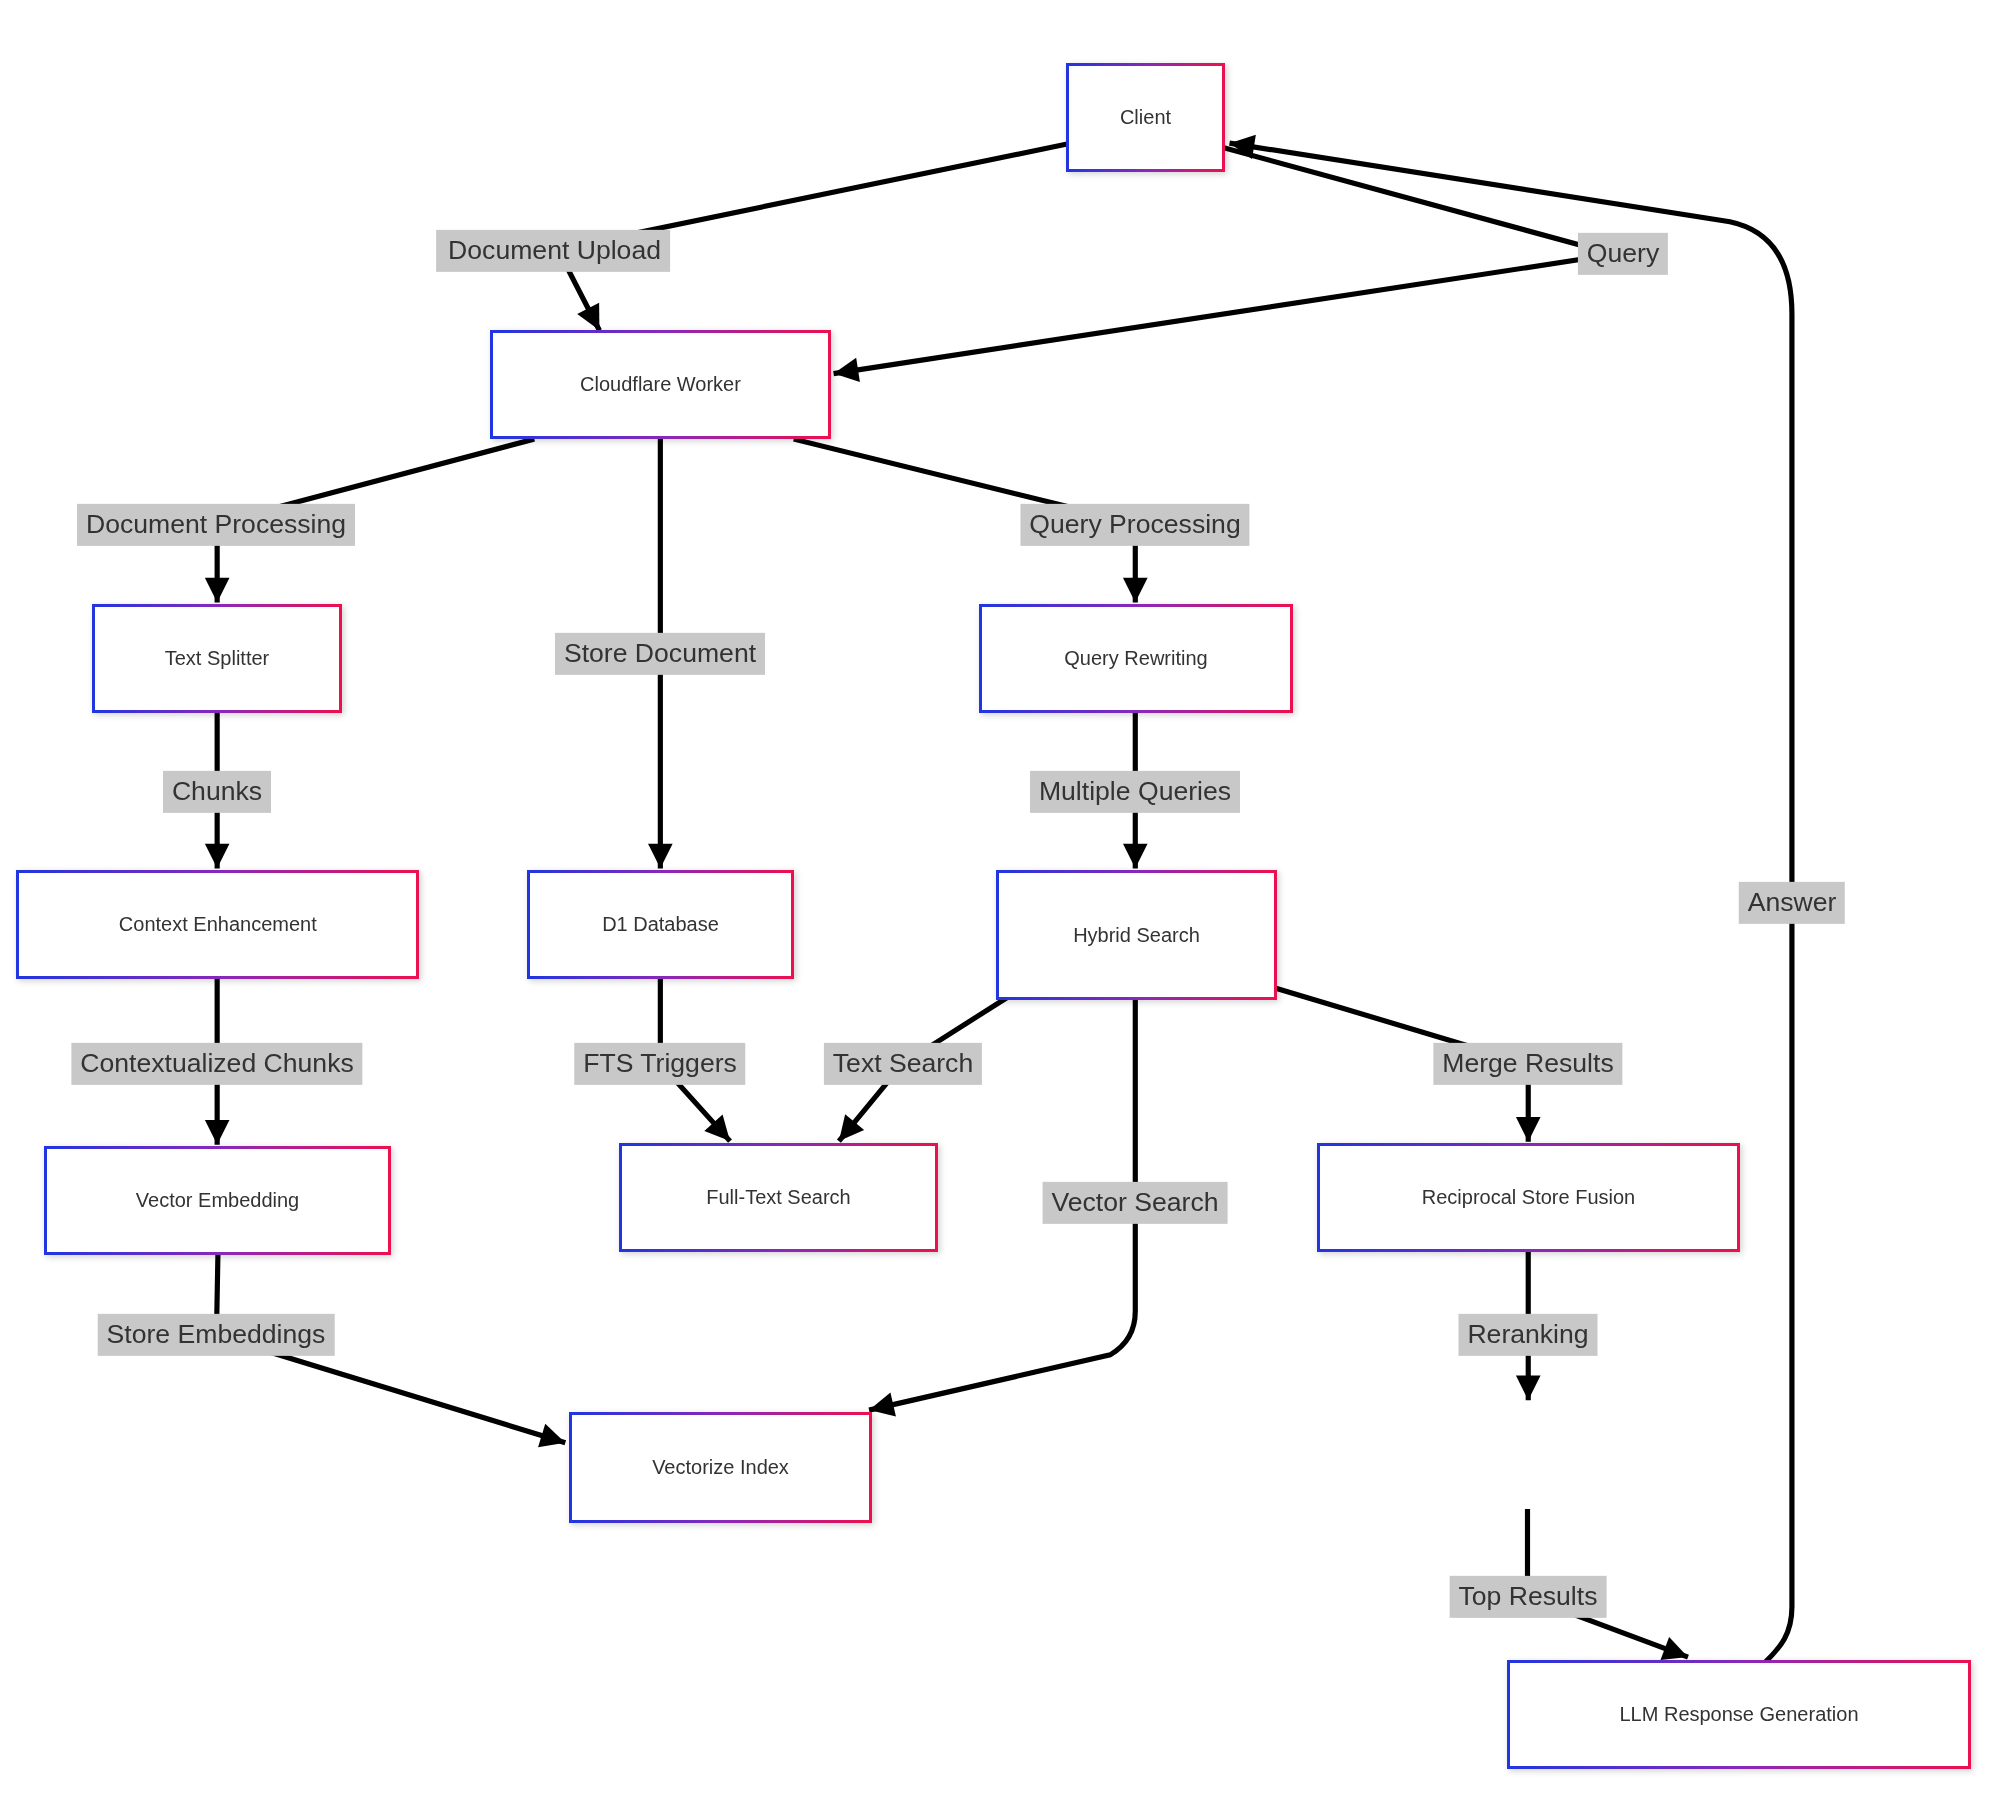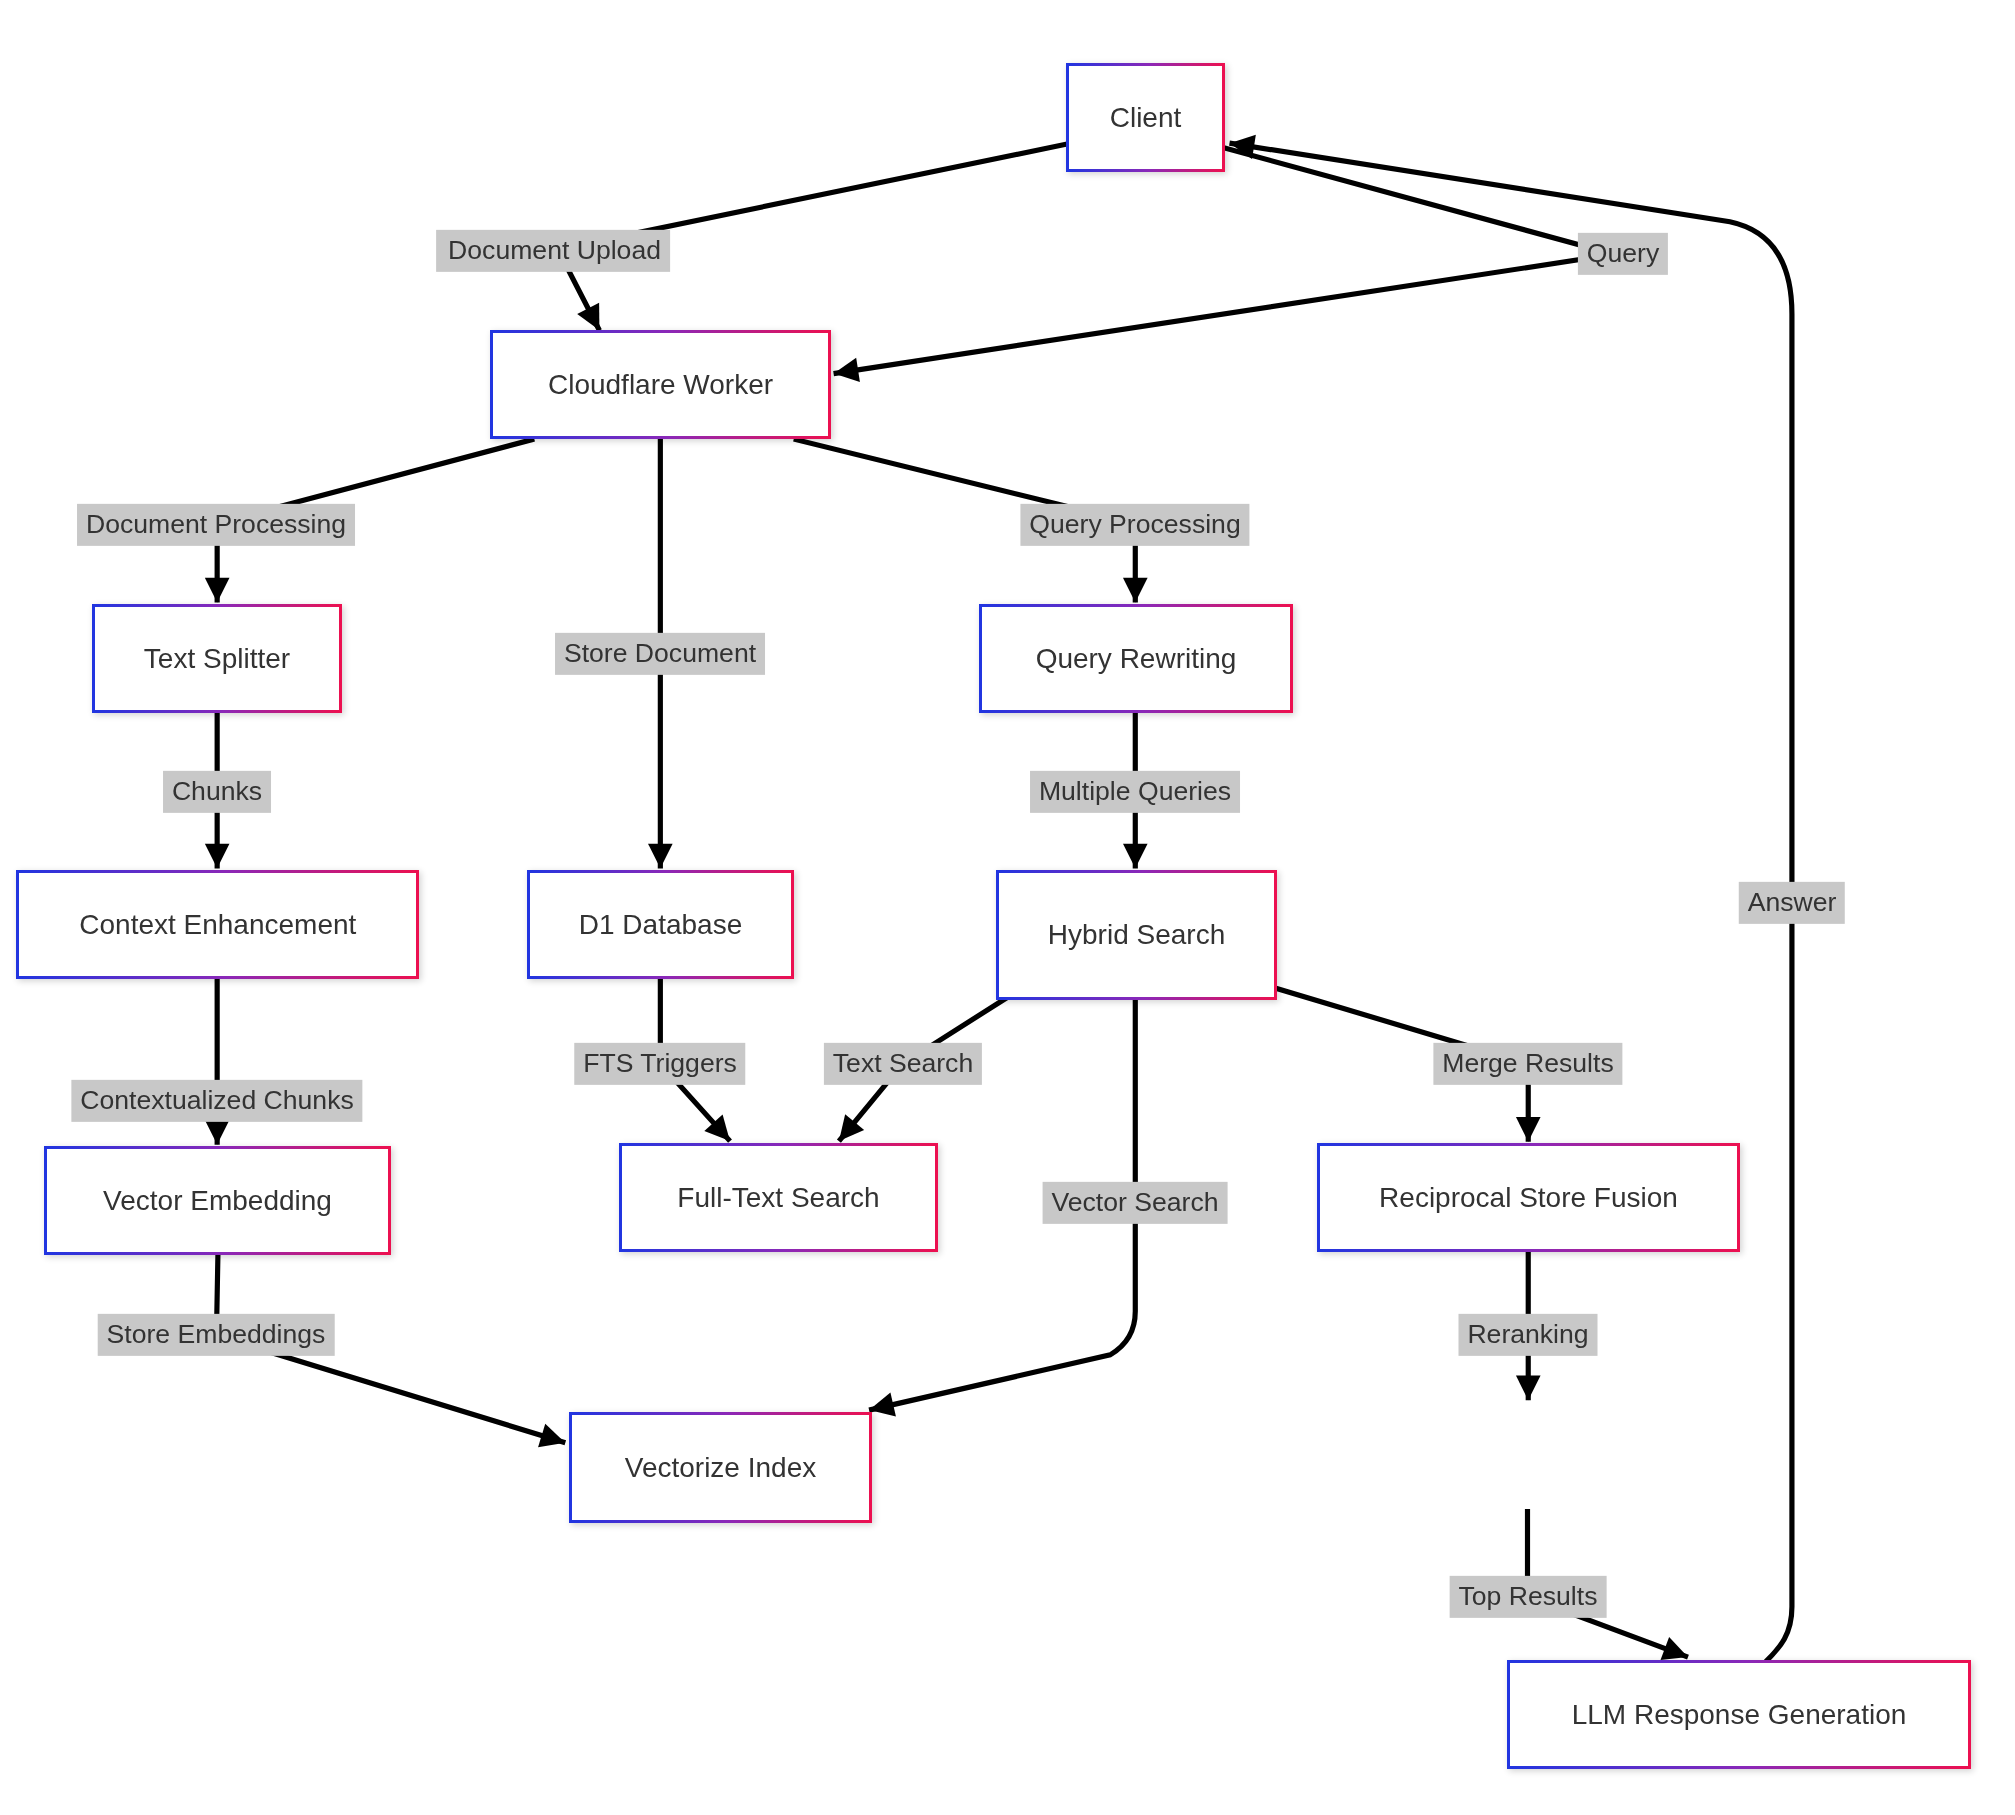--- a/index.html
+++ b/index.html
@@ -43,21 +43,21 @@
     position: absolute;
     box-sizing: border-box;
     background: #ffffff;
     border: 3.7px solid #2135e0;
     border-image: linear-gradient(90deg, #2135e0 0%, #8a28b8 52%, #ec1050 100%) 1;
     box-shadow: 1.5px 2.2px 6.6px rgba(0,0,0,0.18);
     display: flex;
     align-items: center;
     justify-content: center;
     color: #333333;
-    font-size: 28px;
+    font-size: 20px;
     white-space: nowrap;
     z-index: 3;
   }
 </style>
 </head>
 <body>
 
 <div id="canvas">
 
   <svg class="edge-layer" viewBox="0 0 2728 2458" xmlns="http://www.w3.org/2000/svg">
@@ -85,21 +85,21 @@
     <path class="edge" d="M 2392 2248 C 2410 2230 2426 2212 2426 2175 L 2426 425 Q 2426 318 2342 300 L 1668 194" marker-end="url(#arrow)"></path>
   </svg>
 
   <div class="edge-label" style="left:553px; top:251px;padding-left:12px;">Document Upload</div>
   <div class="edge-label" style="left:1623px; top:254px;">Query</div>
   <div class="edge-label" style="left:216px; top:525px;">Document Processing</div>
   <div class="edge-label" style="left:660px; top:654px;">Store Document</div>
   <div class="edge-label" style="left:1135px; top:525px;">Query Processing</div>
   <div class="edge-label" style="left:217px; top:792px;">Chunks</div>
   <div class="edge-label" style="left:1135px; top:792px;">Multiple Queries</div>
-  <div class="edge-label" style="left:217px; top:1064px;margin-top:37px;">Contextualized Chunks</div>
+  <div class="edge-label" style="left:217px; top:1064px;">Contextualized Chunks</div>
   <div class="edge-label" style="left:660px; top:1064px;">FTS Triggers</div>
   <div class="edge-label" style="left:903px; top:1064px;">Text Search</div>
   <div class="edge-label" style="left:1135px; top:1203px;">Vector Search</div>
   <div class="edge-label" style="left:1528px; top:1064px;">Merge Results</div>
   <div class="edge-label" style="left:216px; top:1335px;">Store Embeddings</div>
   <div class="edge-label" style="left:1528px; top:1335px;">Reranking</div>
   <div class="edge-label" style="left:1528px; top:1597px;">Top Results</div>
   <div class="edge-label" style="left:1792px; top:903px;">Answer</div>
 
   <div class="node" style="left:1066px; top:63px; width:159px; height:109px;">Client</div>

